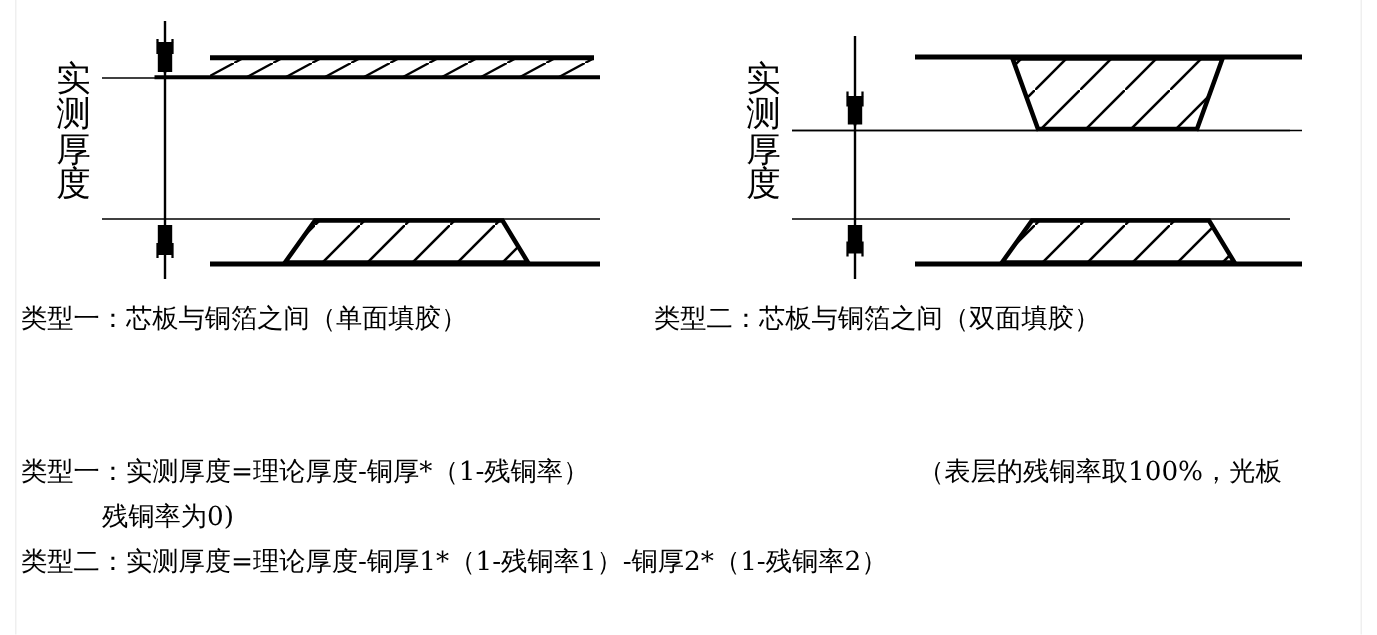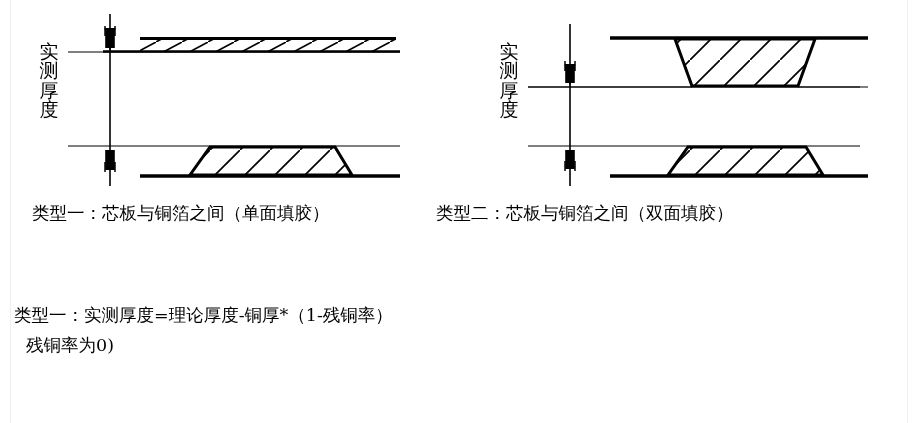--- a/index.html
+++ b/index.html
@@ -41,21 +41,21 @@
     left: 0; top: 0;
     width: 918px;
     height: 190px;
   }
   .fig-svg { display: block; }
 
   .vlabel {
     position: absolute;
     width: 34px;
     text-align: center;
-    font-size: 19px;
+    font-size: 23px;
     line-height: 1.02;
     letter-spacing: 0px;
     font-family: "DejaVu Serif", "Liberation Serif", serif;
     font-weight: 400;
     color: #000;
     white-space: normal;
     word-break: break-all;
   }
   #vlabel-left  { left: 32px;  top: 42px; }
   #vlabel-right { left: 492px; top: 42px; }
@@ -69,21 +69,21 @@
     height: 32px;
   }
   .caption {
     position: absolute;
     top: 0;
     font-size: 17.5px;
     line-height: 28px;
     white-space: nowrap;
     font-family: "DejaVu Serif", "Liberation Serif", serif;
   }
-  #caption-type1 { left: 14px; margin-left: 18px; }
+  #caption-type1 { left: 14px; }
   #caption-type2 { left: 436px; }
 
   
   .formulas {
     position: absolute;
     left: 0;
     top: 300px;
     width: 766px;
   }
   .formula-line {
@@ -93,21 +93,21 @@
     white-space: nowrap;
     font-family: "DejaVu Serif", "Liberation Serif", serif;
   }
   #formula-1 { margin-left: 14px; }
   #formula-1-note {
     position: absolute;
     left: 612px;
     top: 0;
   }
   #formula-1-cont {
-    margin-left: 26px;
+    margin-left: 68px;
   }
   #formula-2 { margin-left: 14px; margin-top: 6px; }
 </style>
 </head>
 <body>
 
 <div id="page">
 
   <div class="page-edge left"></div>
   <div class="page-edge right"></div>
@@ -203,21 +203,25 @@
 
   <div class="captions">
     <div class="caption" id="caption-type1">类型一：芯板与铜箔之间（单面填胶）</div>
     <div class="caption" id="caption-type2">类型二：芯板与铜箔之间（双面填胶）</div>
   </div>
 
   <div class="formulas">
 
     <div class="formula-line" id="formula-1-wrap">
       <span id="formula-1">类型一：实测厚度=理论厚度-铜厚*（1-残铜率）</span>
+      <span id="formula-1-note">（表层的残铜率取100%，光板</span>
     </div>
 
     <div class="formula-line">
       <span id="formula-1-cont">残铜率为0)</span>
     </div>
 
+    <div class="formula-line">
+      <span id="formula-2">类型二：实测厚度=理论厚度-铜厚1*（1-残铜率1）-铜厚2*（1-残铜率2）</span>
+    </div>
   </div>
 
 </div>
 
 </body></html>

